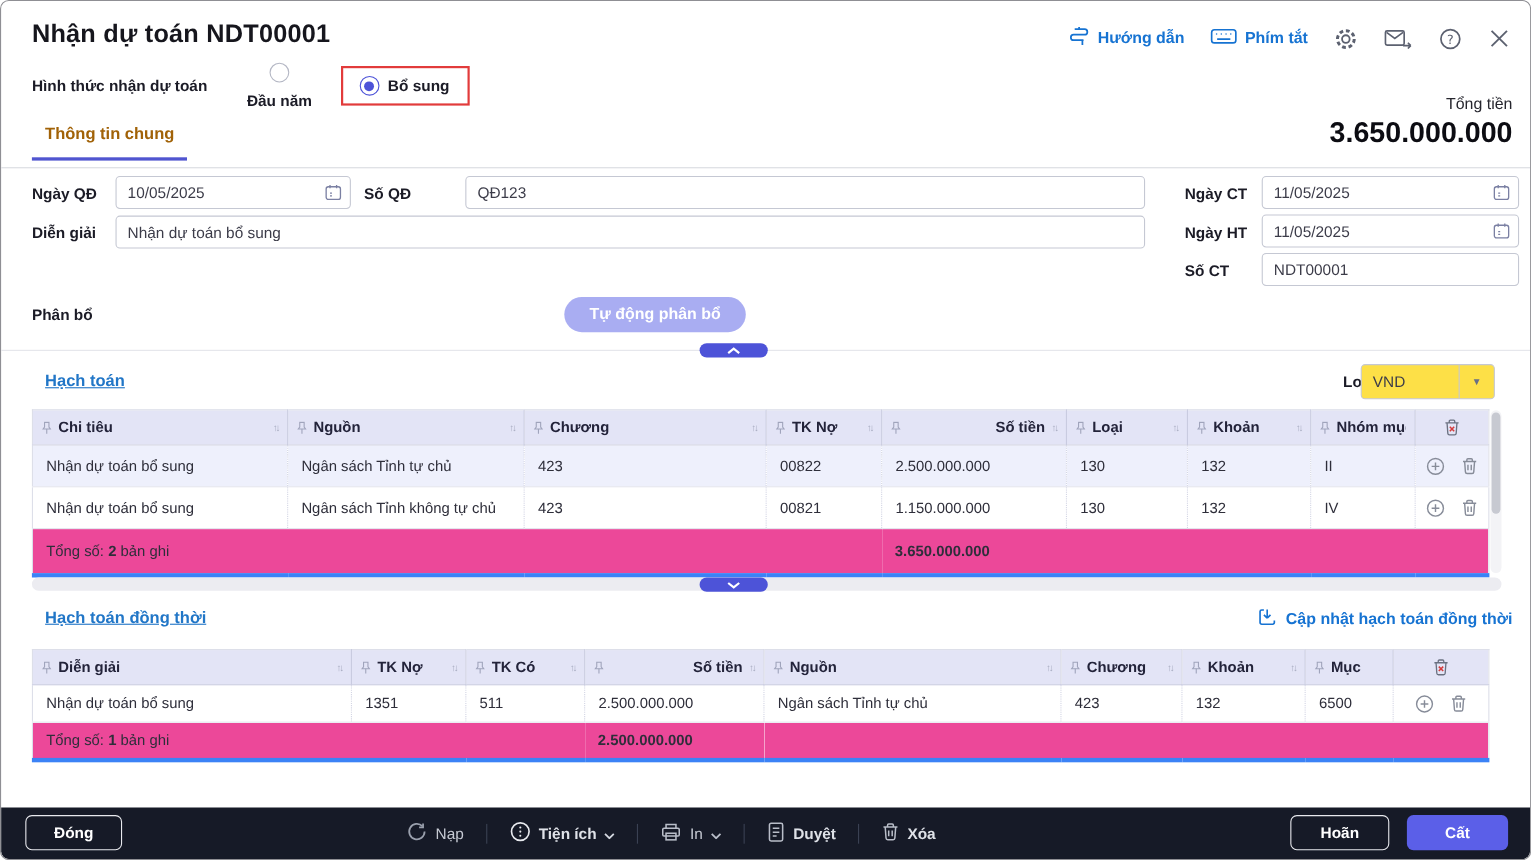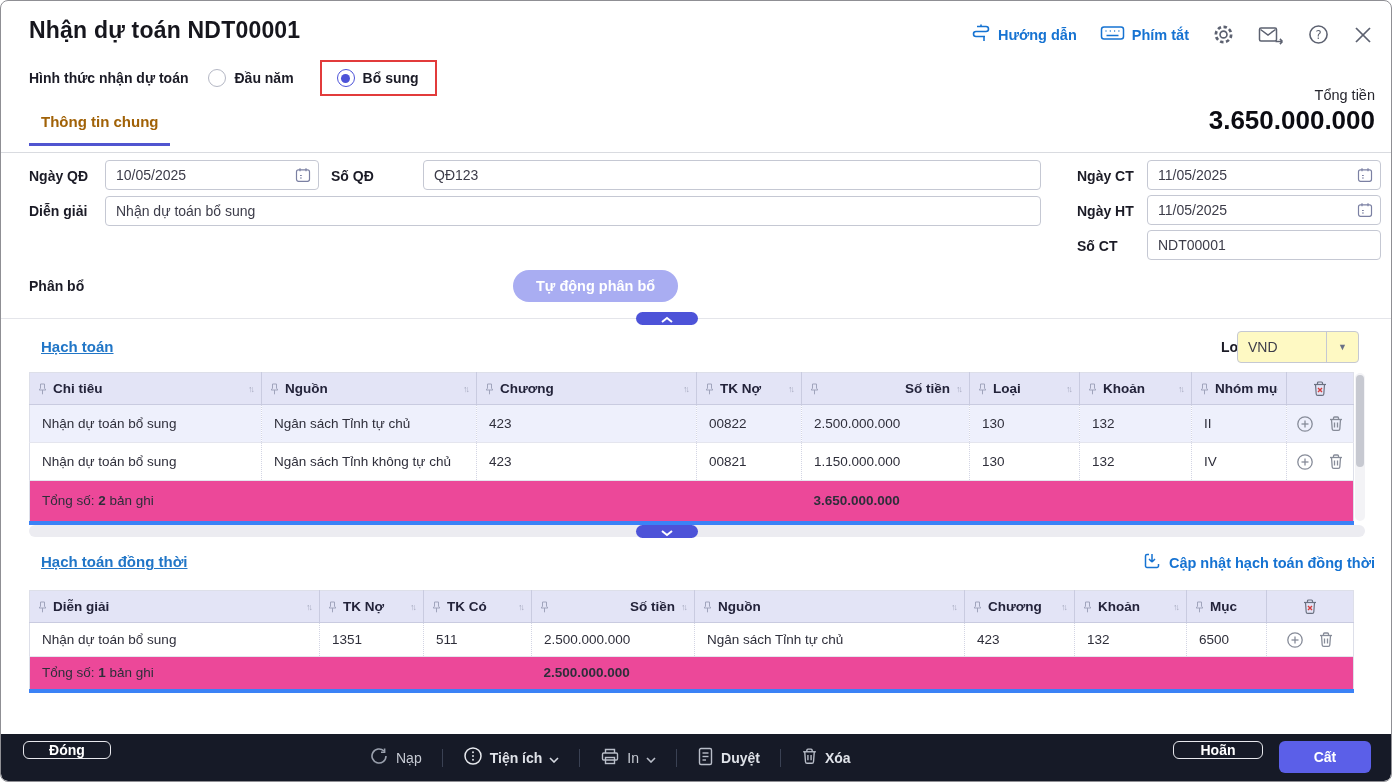--- a/index.html
+++ b/index.html
@@ -15,21 +15,21 @@
 
   
   .formtype { position:absolute; left:28px; top:57px; height:40px; display:flex; align-items:center; }
   .blabel { font-size:14px; font-weight:700; color:#1b1b26; }
   .radio { display:flex; align-items:center; gap:8px; font-size:14px; font-weight:700; color:#1b1b26; cursor:pointer; }
   .rdot { width:18px; height:18px; border-radius:50%; border:1px solid #b4b7c4; background:#fff; display:flex; align-items:center; justify-content:center; flex:0 0 18px; }
   .radio.sel .rdot { border:1.8px solid #4d53d8; }
   .radio.sel .rdot::after { content:""; width:9px; height:9px; border-radius:50%; background:#4d53d8; }
   .red-box { border:2.5px solid #e23b3b; padding:7px 16px 7px 15px; margin-left:26px; }
   .formtype .blabel { margin-right:20px; }
-  .formtype .radio.first { margin-left:0; }
+  .formtype .radio.first { margin-left:16px;flex-direction:column; }
 
   
   .tab { position:absolute; left:28px; top:112px; padding:0 12px 13px 12px; font-size:15px; font-weight:700; color:#a16207; border-bottom:3px solid #5055d0; cursor:pointer; }
   .tab-divider { position:absolute; left:0; right:0; top:151px; height:1px; background:#d9dbe0; }
   .total-block { position:absolute; right:16px; top:86px; text-align:right; }
   .total-label { font-size:14.5px; color:#26262e; }
   .total-value { font-size:26px; font-weight:700; color:#0c0c12; margin-top:2px; }
 
   
   .flabel { position:absolute; font-size:14px; font-weight:700; color:#1b1b26; line-height:30px; }
@@ -44,21 +44,21 @@
 
   .mid-divider { position:absolute; left:0; right:0; top:317px; height:1px; background:#e4e5ea; }
   .pill { position:absolute; width:62px; height:13px; background:#4d53d8; border-radius:7px; display:flex; align-items:center; justify-content:center; cursor:pointer; z-index:5; }
   .pill-up { left:635px; top:311px; }
   .pill-down { left:635px; top:524px; }
   .strip { position:absolute; left:28px; top:524px; width:1336px; height:12px; background:#ececf1; border-radius:6px; }
 
   
   .sec-link { position:absolute; font-size:15px; font-weight:700; color:#2176c7; text-decoration:underline; cursor:pointer; }
   .currency-label { position:absolute; left:1220px; top:330px; line-height:32px; font-size:14px; font-weight:700; color:#1b1b26; }
-  .currency { position:absolute; left:1236px; top:330px; width:122px; height:32px; border:1px solid #c5c8d3; border-radius:4px; background:#fef9c3; display:flex; align-items:center; cursor:pointer; }
+  .currency { position:absolute; left:1236px; top:330px; width:122px; height:32px; border:1px solid #c5c8d3; border-radius:4px; background:#fde047; display:flex; align-items:center; cursor:pointer; }
   .currency .val { flex:1; padding:0 10px; font-size:14px; color:#3c3c49; }
   .currency .arr { width:32px; height:100%; border-left:1px solid #c5c8d3; display:flex; align-items:center; justify-content:center; font-size:9px; color:#697086; }
   .update-link { position:absolute; right:16px; top:551px; display:flex; align-items:center; gap:8px; color:#1673d2; font-size:14.5px; font-weight:700; cursor:pointer; }
 
   
   table.grid { position:absolute; left:28px; border-collapse:collapse; table-layout:fixed; width:1324px; background:#fff; border:1px solid #dddfe9; }
   .grid th { background:#e3e4f6; height:32px; border-right:1px solid #c9cbe0; border-bottom:1px solid #c9cbe0; font-size:13.5px; font-weight:700; color:#23233a; padding:0 8px; text-align:left; overflow:hidden; white-space:nowrap; cursor:pointer; }
   .grid th:last-child { border-right:none; }
   .grid td { border-right:1px dotted #d3d5e4; border-bottom:1px solid #e4e5ee; font-size:13.5px; color:#2e2e3a; padding:0 12px; overflow:hidden; white-space:nowrap; }
   .grid td:last-child { border-right:none; }
@@ -77,21 +77,21 @@
   .bold { font-weight:700; color:#17171f; }
   .acts { display:flex; align-items:center; justify-content:center; gap:14px; }
   .acts .icon-btn { padding:0; }
   .del-all { display:flex; justify-content:center; cursor:pointer; }
 
   .vscroll { position:absolute; left:1354px; top:372px; width:10px; height:148px; background:#f3f3f6; border-radius:5px; }
   .vscroll .thumb { position:absolute; left:1px; right:1px; top:2px; height:92px; background:#c7c9d1; border-radius:4px; cursor:pointer; }
 
   
   .footer { position:absolute; left:0; right:0; bottom:0; height:47px; background:#161a27; border-radius:0 0 7px 7px; display:flex; align-items:center; }
-  .fbtn-outline { height:18px; padding:0 24px; background:transparent; border:1px solid #e8e9ee; border-radius:6px; color:#fff; font-size:14px; font-weight:700; font-family:inherit; cursor:pointer; }
+  .fbtn-outline { height:32px; padding:0 24px; background:transparent; border:1px solid #e8e9ee; border-radius:6px; color:#fff; font-size:14px; font-weight:700; font-family:inherit; cursor:pointer; }
   .btn-dong { position:absolute; left:22px; top:7px; width:88px; }
   .cluster { position:absolute; left:368px; top:0; height:47px; display:flex; align-items:center; }
   .fitem { display:flex; align-items:center; gap:7px; font-size:14px; color:#dfe2e8; font-weight:700; cursor:pointer; }
   .fitem.dim { color:#c6cad3; font-weight:400; }
   .fdiv { width:1px; height:18px; background:#3a4153; margin:0 20px; }
   .btn-hoan { position:absolute; right:128px; top:7px; width:90px; }
   .btn-cat { position:absolute; right:20px; top:7px; width:92px; height:32px; background:#5b5fe8; border:none; border-radius:6px; color:#fff; font-size:14px; font-weight:700; font-family:inherit; cursor:pointer; }
 </style>
 </head>
 <body>

